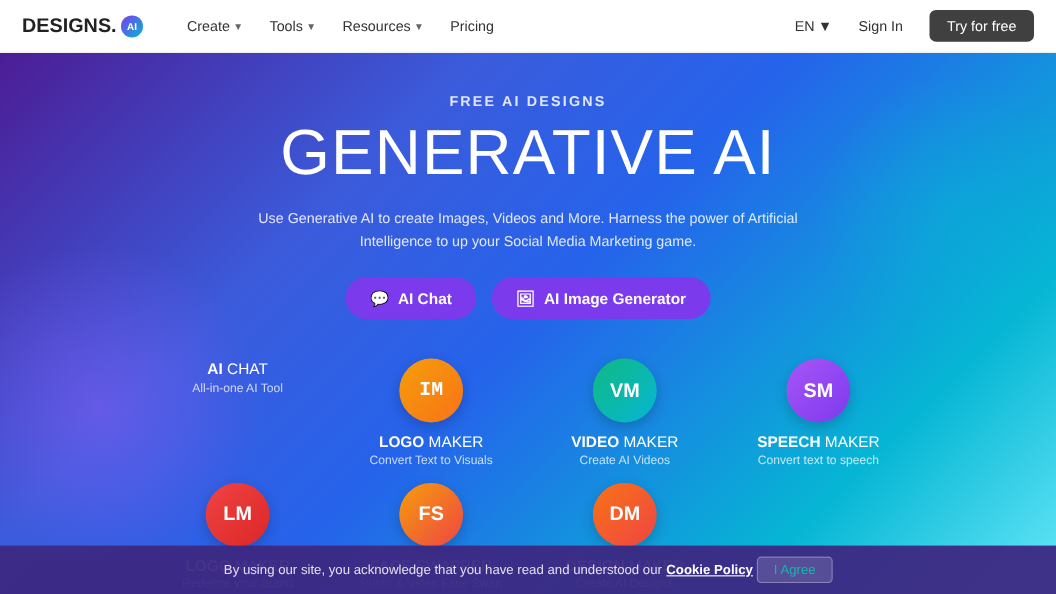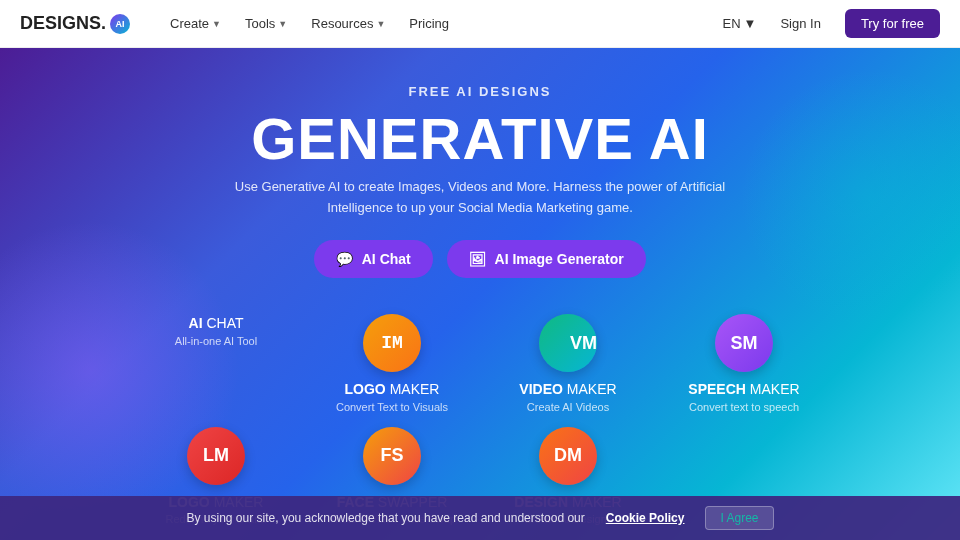--- a/index.html
+++ b/index.html
@@ -67,21 +67,21 @@
       color: #333;
       cursor: pointer;
     }
     .nav-signin {
       font-size: 13px;
       color: #333;
       cursor: pointer;
       padding: 6px 12px;
     }
     .nav-try-btn {
-      background: #4c1d95;
+      background: #404040;
       color: #fff;
       border: none;
       border-radius: 6px;
       padding: 7px 16px;
       font-size: 13px;
       cursor: pointer;
       font-weight: 500;
     }
 
     
@@ -133,25 +133,25 @@
       font-size: 13px;
       color: rgba(255,255,255,0.85);
       letter-spacing: 2px;
       font-weight: 600;
       margin-bottom: 8px;
       text-transform: uppercase;
     }
 
     .hero-title {
       font-size: 58px;
-      font-weight: 700;
+      font-weight: 400;
       color: #fff;
       letter-spacing: 1px;
       line-height: 1.1;
-      margin-bottom: 6px;
+      margin-bottom: 18px;
       text-align: right;
     }
 
     .hero-subtitle {
       font-size: 13px;
       color: rgba(255,255,255,0.85);
       text-align: center;
       max-width: 500px;
       line-height: 1.6;
       margin-bottom: 22px;
@@ -230,39 +230,39 @@
     .tool-desc {
       font-size: 11px;
       color: rgba(255,255,255,0.75);
       text-align: center;
       margin-top: 2px;
     }
 
     
     .circle-ac { background: linear-gradient(135deg, #7c3aed, #a855f7); }
     .circle-im { background: linear-gradient(135deg, #f59e0b, #f97316); font-family: Liberation Mono, monospace; }
-    .circle-vm { background: linear-gradient(135deg, #10b981, #06b6d4); justify-content: flex-end; }
+    .circle-vm { background: linear-gradient(135deg, #10b981, #06b6d4); }
     .circle-aw { background: linear-gradient(135deg, #6b7280, #374151); }
     .circle-sm { background: linear-gradient(135deg, #a855f7, #7c3aed); }
     .circle-lm { background: linear-gradient(135deg, #ef4444, #dc2626); }
     .circle-fs { background: linear-gradient(135deg, #f59e0b, #ef4444); }
     .circle-dm { background: linear-gradient(135deg, #f97316, #ef4444); }
 
     
     .cookie-banner {
       position: absolute;
       bottom: 0;
       left: 0;
       right: 0;
       height: 44px;
       background: rgba(60, 40, 130, 0.95);
       display: flex;
       align-items: center;
       justify-content: center;
-      gap: 21px;
+      gap: 4px;
       z-index: 100;
       font-size: 12px;
       color: rgba(255,255,255,0.85);
     }
     .cookie-link {
       color: #fff;
       font-weight: 700;
       cursor: pointer;
       text-decoration: underline;
     }

